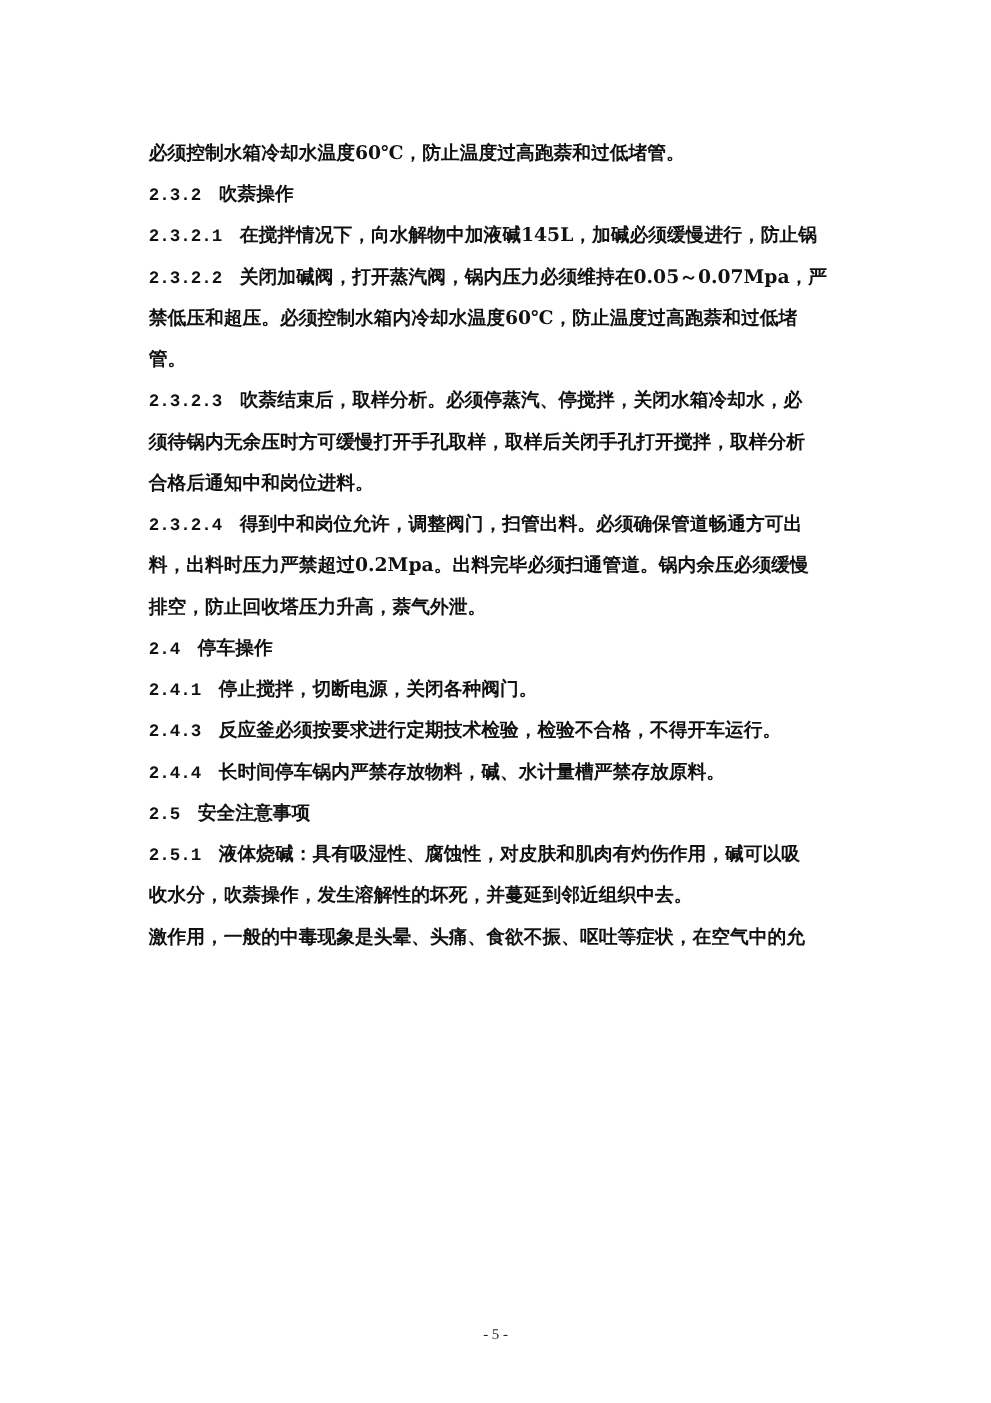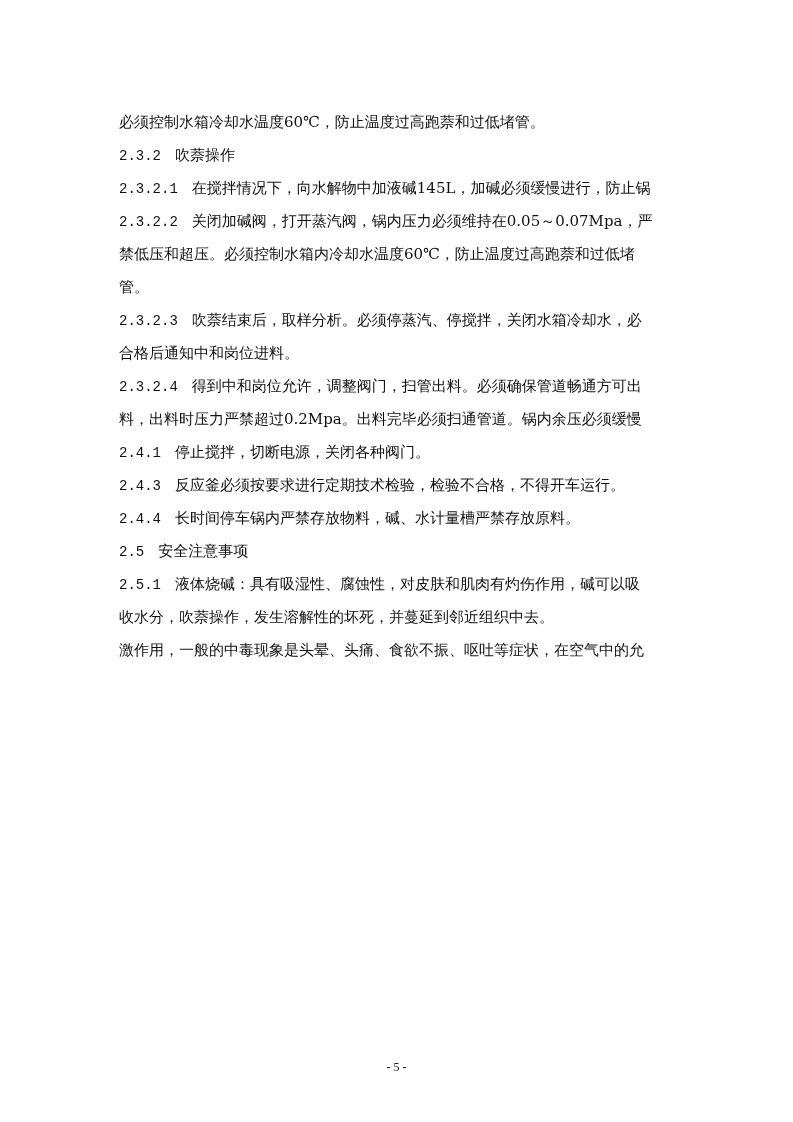--- a/index.html
+++ b/index.html
@@ -1,35 +1,38 @@
 <!DOCTYPE html>
 <html><head>
 <meta charset="utf-8">
 <style>
   html, body { margin: 0; padding: 0; background: #ffffff; }
   body { width: 793px; height: 1122px; position: relative; overflow: hidden; }
-  .page { position: absolute; left: 119px; top: 106px; width: 556px; color: #111; font-family: "DejaVu Serif", "Liberation Serif", serif; font-size: 15px; line-height: 33px; }
+  .page { position: absolute; left: 119px; top: 106px; width: 556px; color: #111; font-family: "DejaVu Serif", "Liberation Serif", serif; font-size: 15px; line-height: 33px; font-weight: bold; }
   .line { white-space: nowrap; height: 33px; overflow: visible; letter-spacing: 0px; }
   .num { display: inline-block; margin-right: 14px; font-family: "Liberation Mono", "DejaVu Sans Mono", monospace; font-size: 14px; text-align: center; }
   .footer { position: absolute; left: 0; width: 793px; top: 1060px; text-align: center; font-family: "Liberation Serif", serif; font-size: 12px; color: #222; }
 </style>
 </head>
 <body>
 
 <div class="page">
   <div class="line"><span>必须控制水箱冷却水温度60℃，防止温度过高跑萘和过低堵管。</span></div>
   <div class="line"><span class="num">2.3.2</span><span>吹萘操作</span></div>
   <div class="line"><span class="num">2.3.2.1</span><span>在搅拌情况下，向水解物中加液碱145L，加碱必须缓慢进行，防止锅</span></div>
   <div class="line"><span class="num">2.3.2.2</span><span>关闭加碱阀，打开蒸汽阀，锅内压力必须维持在0.05～0.07Mpa，严</span></div>
   <div class="line"><span>禁低压和超压。必须控制水箱内冷却水温度60℃，防止温度过高跑萘和过低堵</span></div>
   <div class="line"><span>管。</span></div>
   <div class="line"><span class="num">2.3.2.3</span><span>吹萘结束后，取样分析。必须停蒸汽、停搅拌，关闭水箱冷却水，必</span></div>
+  <div class="line"><span>须待锅内无余压时方可缓慢打开手孔取样，取样后关闭手孔打开搅拌，取样分析</span></div>
   <div class="line"><span>合格后通知中和岗位进料。</span></div>
   <div class="line"><span class="num">2.3.2.4</span><span>得到中和岗位允许，调整阀门，扫管出料。必须确保管道畅通方可出</span></div>
   <div class="line"><span>料，出料时压力严禁超过0.2Mpa。出料完毕必须扫通管道。锅内余压必须缓慢</span></div>
+  <div class="line"><span>排空，防止回收塔压力升高，萘气外泄。</span></div>
+  <div class="line"><span class="num">2.4</span><span>停车操作</span></div>
   <div class="line"><span class="num">2.4.1</span><span>停止搅拌，切断电源，关闭各种阀门。</span></div>
   <div class="line"><span class="num">2.4.3</span><span>反应釜必须按要求进行定期技术检验，检验不合格，不得开车运行。</span></div>
   <div class="line"><span class="num">2.4.4</span><span>长时间停车锅内严禁存放物料，碱、水计量槽严禁存放原料。</span></div>
   <div class="line"><span class="num">2.5</span><span>安全注意事项</span></div>
   <div class="line"><span class="num">2.5.1</span><span>液体烧碱：具有吸湿性、腐蚀性，对皮肤和肌肉有灼伤作用，碱可以吸</span></div>
   <div class="line"><span>收水分，吹萘操作，发生溶解性的坏死，并蔓延到邻近组织中去。</span></div>
   <div class="line"><span>激作用，一般的中毒现象是头晕、头痛、食欲不振、呕吐等症状，在空气中的允</span></div>
 </div>
 
 <div class="footer">- 5 -</div>

